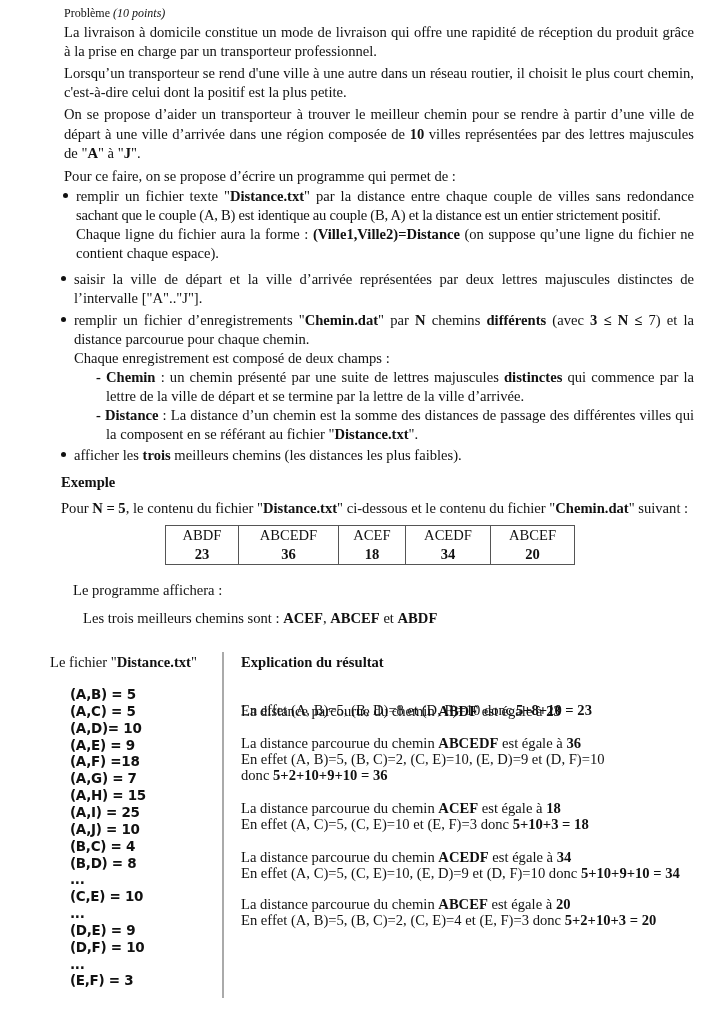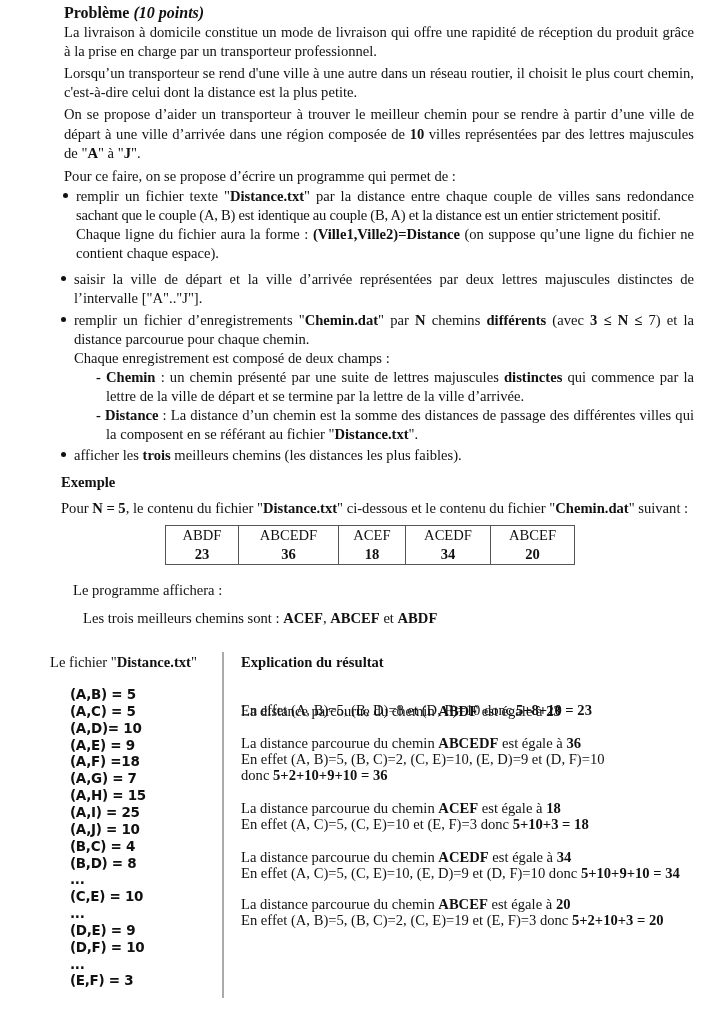--- a/index.html
+++ b/index.html
@@ -1,42 +1,42 @@
 <!DOCTYPE html>
 <html><head>
 <meta charset="utf-8">
 <style>
   html, body { margin: 0; padding: 0; background: #ffffff; }
   body { width: 720px; height: 1018px; position: relative; overflow: hidden;
          font-family: "Liberation Serif", serif; color: #111; font-size: 14.6px; }
   .ln { position: absolute; white-space: nowrap; line-height: 18px; }
   .just { white-space: normal; text-align: justify; text-align-last: justify; }
   b { font-weight: bold; }
-  .title { font-size: 16px; font-weight: bold; }
+  .title { font-size: 12px; font-weight: normal; }
   .title i { font-style: italic; }
   .bullet { position: absolute; width: 5px; height: 5px; background: #111; border-radius: 50%; }
   table.chem { position: absolute; left: 165px; top: 525px; width: 410px; border-collapse: collapse; }
   table.chem td { border: 1px solid #555; text-align: center; padding: 0; line-height: 19px; font-size: 14.6px; }
   .vline { position: absolute; left: 222px; top: 652px; width: 2px; height: 346px; background: #aaa; }
   .dist { position: absolute; left: 70px; font-family: "DejaVu Sans", sans-serif; font-weight: bold;
           font-size: 13.5px; line-height: 16.8px; letter-spacing: -0.3px; }
 </style>
 </head>
 <body>
 
 <div class="ln title" style="left:64px;top:4px;">
   <span>Problème</span>
   <i>(10 points)</i>
 </div>
 
 <div class="ln just" style="left:64px;top:23px;width:630px;">La livraison à domicile constitue un mode de livraison qui offre une rapidité de réception du produit grâce</div>
 <div class="ln" style="left:64px;top:42px;">à la prise en charge par un transporteur professionnel.</div>
 
 <div class="ln just" style="left:64px;top:64px;width:630px;">Lorsqu’un transporteur se rend d'une ville à une autre dans un réseau routier, il choisit le plus court chemin,</div>
-<div class="ln" style="left:64px;top:83px;">c'est-à-dire celui dont la distance est la plus petite.</div>
+<div class="ln" style="left:64px;top:83px;">c'est-à-dire celui dont la positif est la plus petite.</div>
 
 <div class="ln just" style="left:64px;top:105px;width:630px;">On se propose d’aider un transporteur à trouver le meilleur chemin pour se rendre à partir d’une ville de</div>
 <div class="ln just" style="left:64px;top:125px;width:630px;"><span>départ à une ville d’arrivée dans une région composée de </span><b>10</b><span> villes représentées par des lettres majuscules</span></div>
 <div class="ln" style="left:64px;top:144px;"><span>de "</span><b>A</b><span>" à "</span><b>J</b><span>".</span></div>
 
 <div class="ln" style="left:64px;top:167px;">Pour ce faire, on se propose d’écrire un programme qui permet de :</div>
 
 <div class="bullet" style="left:63px;top:193px;"></div>
 <div class="ln just" style="left:76px;top:187px;width:618px;"><span>remplir un fichier texte "</span><b>Distance.txt</b><span>" par la distance entre chaque couple de villes sans redondance</span></div>
 <div class="ln" style="left:76px;top:206px;letter-spacing:-0.25px;">sachant que le couple (A, B) est identique au couple (B, A) et la distance est un entier strictement positif.</div>
@@ -125,14 +125,14 @@
     <div class="ln" style="left: 241px; top: 659px; line-height: 16px; margin-top: 44px;"><span>La distance parcourue du chemin </span><b>ABDF</b><span> est égale à </span><b>23</b></div>
     <div class="ln" style="left: 241px; top: 702px; line-height: 16px;"><span>En effet (A, B)=5, (B, D)=8 et (D, F)=10 donc  </span><b>5+8+10 = 23</b></div>
     <div class="ln" style="left: 241px; top: 735px; line-height: 16px;"><span>La distance parcourue du chemin </span><b>ABCEDF</b><span> est égale à </span><b>36</b></div>
     <div class="ln" style="left: 241px; top: 751px; line-height: 16px;"><span>En effet  (A, B)=5, (B, C)=2, (C, E)=10, (E, D)=9 et (D, F)=10</span></div>
     <div class="ln" style="left: 241px; top: 767px; line-height: 16px;"><span>donc  </span><b>5+2+10+9+10 = 36</b></div>
     <div class="ln" style="left: 241px; top: 800px; line-height: 16px;"><span>La distance parcourue du chemin </span><b>ACEF</b><span> est égale à </span><b>18</b></div>
     <div class="ln" style="left: 241px; top: 816px; line-height: 16px;"><span>En effet (A, C)=5, (C, E)=10 et (E, F)=3 donc  </span><b>5+10+3 = 18</b></div>
     <div class="ln" style="left: 241px; top: 849px; line-height: 16px;"><span>La distance parcourue du chemin </span><b>ACEDF</b><span> est égale à </span><b>34</b></div>
     <div class="ln" style="left: 241px; top: 865px; line-height: 16px;"><span>En effet (A, C)=5, (C, E)=10, (E, D)=9 et (D, F)=10 donc  </span><b>5+10+9+10 = 34</b></div>
     <div class="ln" style="left: 241px; top: 896px; line-height: 16px;"><span>La distance parcourue du chemin </span><b>ABCEF</b><span> est égale à </span><b>20</b></div>
-    <div class="ln" style="left: 241px; top: 912px; line-height: 16px;"><span>En effet (A, B)=5, (B, C)=2, (C, E)=19 et (E, F)=3 donc  </span><b>5+2+10+3 = 20</b></div>
+    <div class="ln" style="left: 241px; top: 912px; line-height: 16px;"><span>En effet (A, B)=5, (B, C)=2, (C, E)=4 et (E, F)=3 donc  </span><b>5+2+10+3 = 20</b></div>
   </div>
 
 </body></html>

